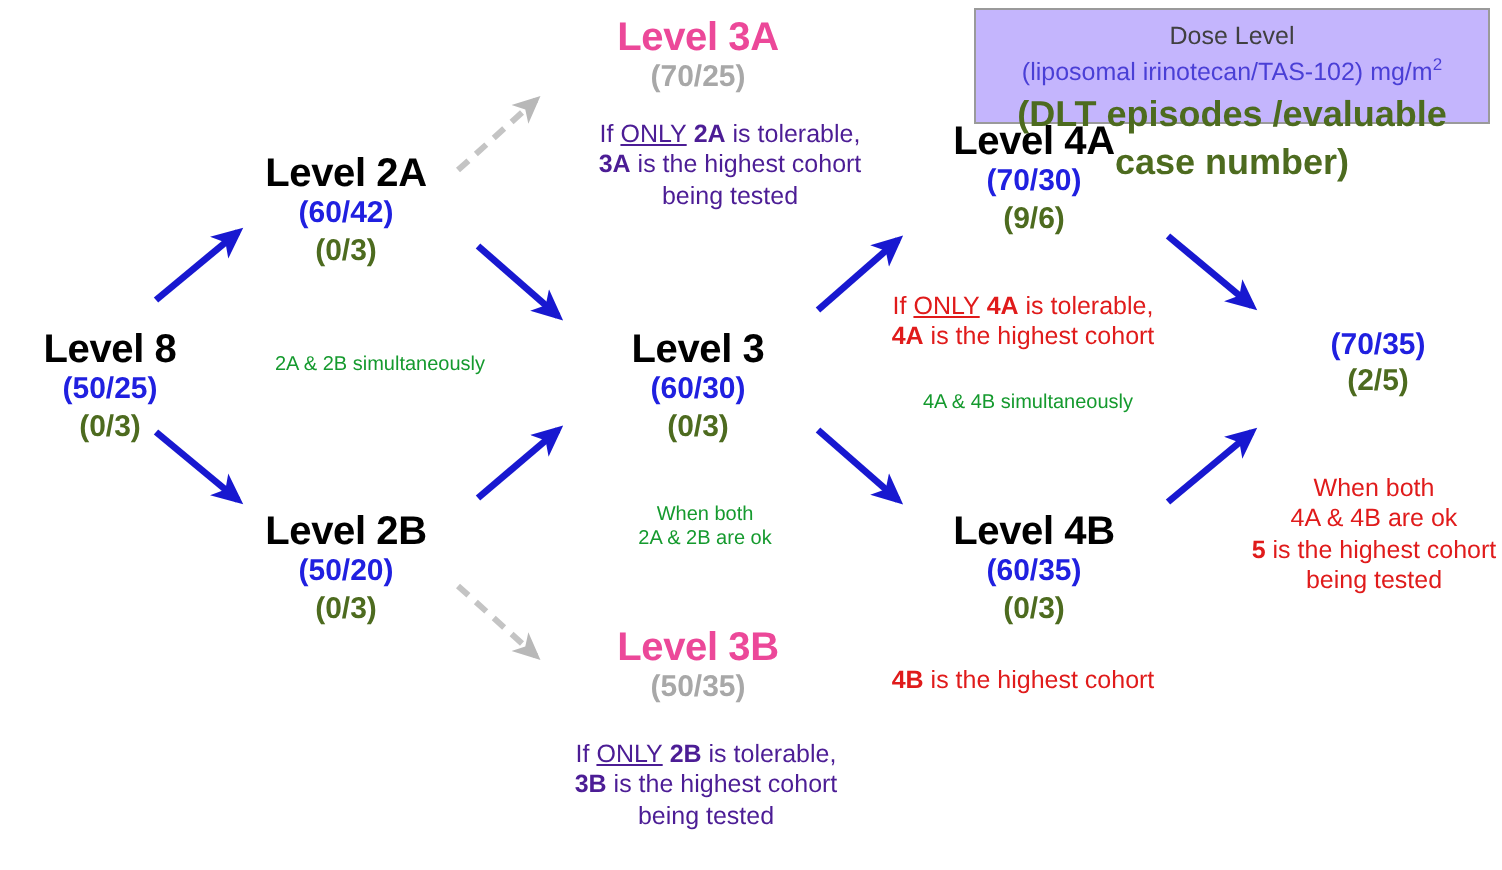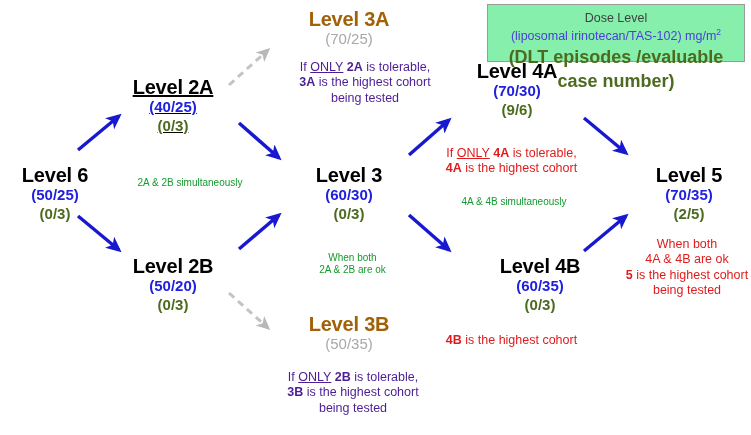--- a/index.html
+++ b/index.html
@@ -12,35 +12,35 @@
   #stage{position:relative;width:751px;height:435px;}
 
   .node{position:absolute;text-align:center;white-space:nowrap;}
   .node .ttl{
     font-size:20px;font-weight:bold;color:#000000;line-height:1.12;
     letter-spacing:-0.2px;
   }
   .node .dose{font-size:15px;font-weight:bold;color:#2020e0;line-height:1.22;}
   .node .dlt{font-size:15px;font-weight:bold;color:#4d6b1f;line-height:1.22;}
 
-  .node.muted .ttl{color:#a16207;}
-  .node.muted .dose{color:#a8a8a8;font-weight:normal;}
+  .node.muted .ttl{color:#ec4899;}
+  .node.muted .dose{color:#a8a8a8;font-weight:bold;}
 
   .note{position:absolute;text-align:center;white-space:nowrap;line-height:1.22;}
   .note.red{color:#e01b1b;font-size:12.5px;text-align:center;}
   .note.green{color:#159a2e;font-size:10px;}
   .note.gray{color:#4c1d95;font-size:12.5px;}
   .note b{font-weight:bold;}
   .note u{text-decoration:underline;}
 
   .arrows{position:absolute;left:0;top:0;width:751px;height:435px;pointer-events:none;}
 
   .legend{
     position:absolute;left:487px;top:4px;width:258px;height:58px;
-    border:1px solid #9a9a9a;background:#86efac;
+    border:1px solid #9a9a9a;background:#c4b5fd;
     box-sizing:border-box;text-align:center;padding-top:5px;
   }
   .legend .l1{font-size:12.5px;color:#404040;line-height:1.35;}
   .legend .l2{font-size:12.5px;color:#4a3fd6;line-height:1.35;}
   .legend .l3{font-size:18px;color:#4d6b1f;font-weight:bold;line-height:1.35;}
   .legend sup{font-size:8.5px;}
 </style>
 </head>
 <body>
 
@@ -77,28 +77,28 @@
     <line x1="584" y1="251" x2="626" y2="216" stroke="#1818d0" stroke-width="3.4" marker-end="url(#ah)"></line>
   </svg>
 
   <div class="legend">
     <div class="l1">Dose Level</div>
     <div class="l2"><span>(liposomal irinotecan/TAS-102) mg/m</span><sup>2</sup></div>
     <div class="l3">(DLT episodes /evaluable case number)</div>
   </div>
 
   <div class="node" style="left:0px;top:164px;width:110px;">
-    <div class="ttl">Level 6</div>
+    <div class="ttl">Level 8</div>
     <div class="dose">(50/25)</div>
     <div class="dlt">(0/3)</div>
   </div>
 
-  <div class="node" style="left:108px;top:76px;width:130px;text-decoration:underline;">
+  <div class="node" style="left:108px;top:76px;width:130px;">
     <div class="ttl">Level 2A</div>
-    <div class="dose">(40/25)</div>
+    <div class="dose">(60/42)</div>
     <div class="dlt">(0/3)</div>
   </div>
 
   <div class="node" style="left:108px;top:255px;width:130px;">
     <div class="ttl">Level 2B</div>
     <div class="dose">(50/20)</div>
     <div class="dlt">(0/3)</div>
   </div>
 
   <div class="node muted" style="left:285px;top:8px;width:128px;">
@@ -116,28 +116,27 @@
     <div class="ttl">Level 3B</div>
     <div class="dose">(50/35)</div>
   </div>
 
   <div class="node" style="left:452px;top:60px;width:130px;">
     <div class="ttl">Level 4A</div>
     <div class="dose">(70/30)</div>
     <div class="dlt">(9/6)</div>
   </div>
 
-  <div class="node" style="left:475px;top:255px;width:130px;">
+  <div class="node" style="left:452px;top:255px;width:130px;">
     <div class="ttl">Level 4B</div>
     <div class="dose">(60/35)</div>
     <div class="dlt">(0/3)</div>
   </div>
 
   <div class="node" style="left:630px;top:164px;width:118px;">
-    <div class="ttl">Level 5</div>
     <div class="dose">(70/35)</div>
     <div class="dlt">(2/5)</div>
   </div>
 
   <div class="note gray" style="left:290px;top:60px;width:150px;">
     <div><span>If </span><u>ONLY</u><b> 2A</b><span> is tolerable,</span></div>
     <div><b>3A</b><span> is the highest cohort</span></div>
     <div>being  tested</div>
   </div>
 

